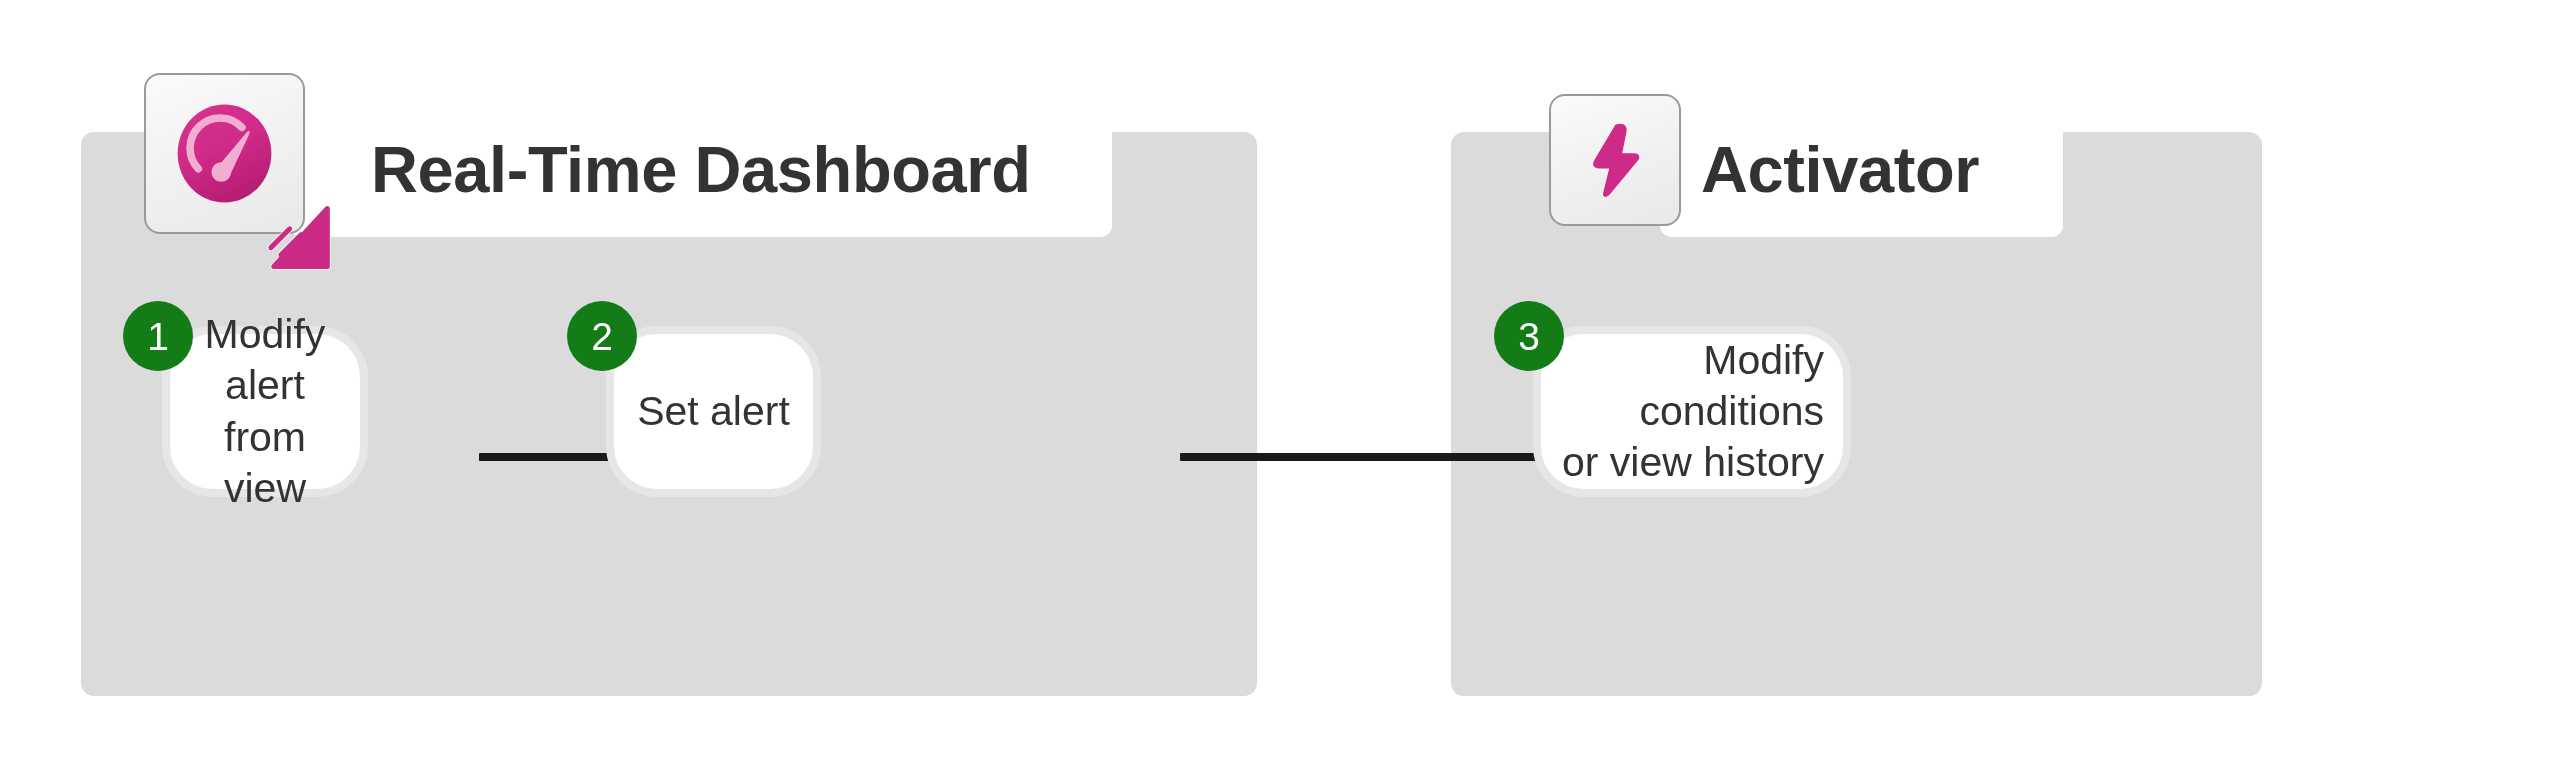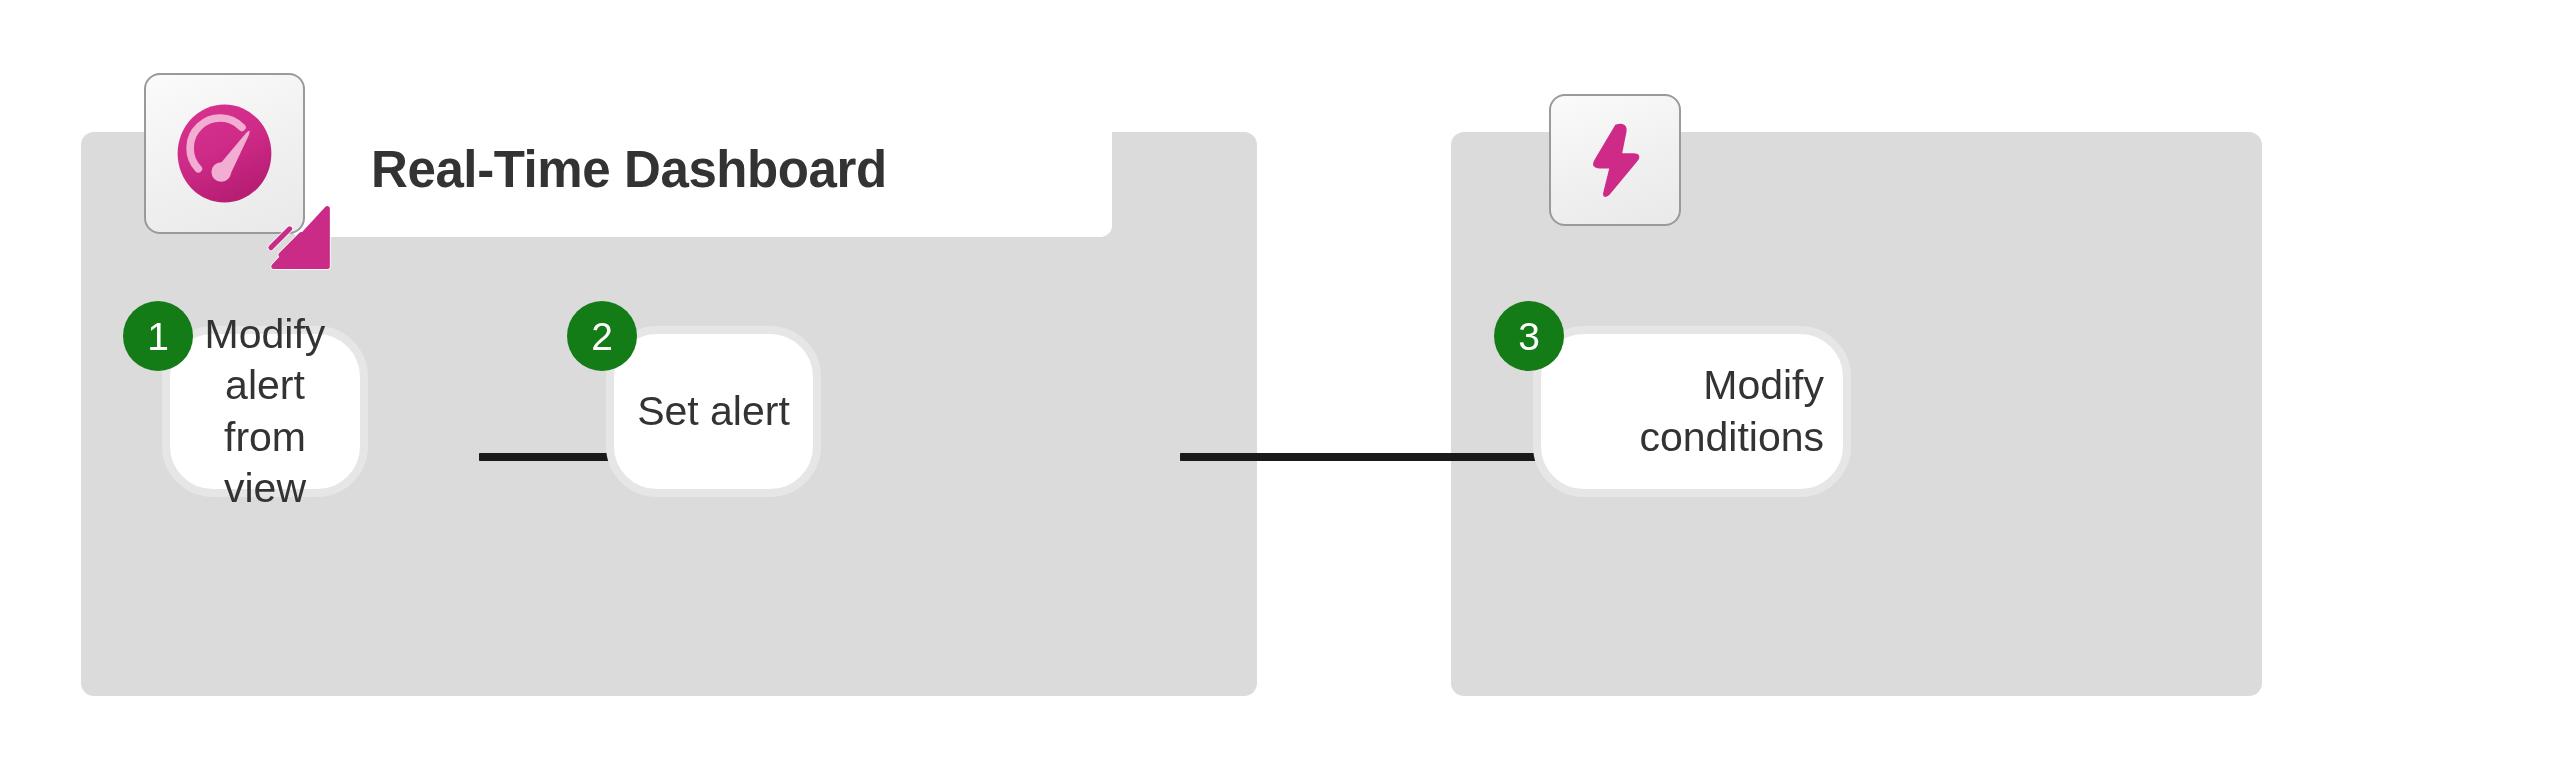--- a/index.html
+++ b/index.html
@@ -58,21 +58,21 @@
   }
   #title-band-activator {
     left: 1660px;
     top: 102px;
     width: 403px;
     height: 135px;
     border-radius: 0 0 11.6px 11.6px;
     padding-left: 41px;
   }
   .group-title {
-    font-size: 51px;
+    font-size: 65px;
     font-weight: 700;
     color: #333333;
     letter-spacing: -0.4px;
     white-space: nowrap;
     line-height: 1;
   }
 
   
   .app-icon-tile {
     position: absolute;
@@ -202,20 +202,23 @@
 <div id="stage">
 
   <div class="panel" id="panel-dashboard"></div>
 
   <div class="panel" id="panel-activator"></div>
 
   <div class="title-band" id="title-band-dashboard">
     <span class="group-title">Real-Time Dashboard</span>
   </div>
 
+  <div class="title-band" id="title-band-activator">
+    <span class="group-title">Activator</span>
+  </div>
 
   <div class="app-icon-tile" id="app-icon-dashboard">
     <svg width="109" height="109" viewBox="0 0 100 100">
       <defs>
         <linearGradient id="gaugeGrad" x1="0" y1="0" x2="0.45" y2="1">
           <stop offset="0%" stop-color="#D9338F"></stop>
           <stop offset="55%" stop-color="#CE2A87"></stop>
           <stop offset="100%" stop-color="#B81E74"></stop>
         </linearGradient>
       </defs>
@@ -286,20 +289,21 @@
 
   </div>
 
   <div class="step-row" id="steps-activator">
 
     <div class="step-unit">
       <div class="step-badge">3</div>
       <div class="step-box" id="step-box-3">
         <span>
           <span>Modify conditions</span><br>
+          <span>or view history</span>
         </span>
       </div>
     </div>
 
   </div>
 
 </div>
 
 
 </body></html>

